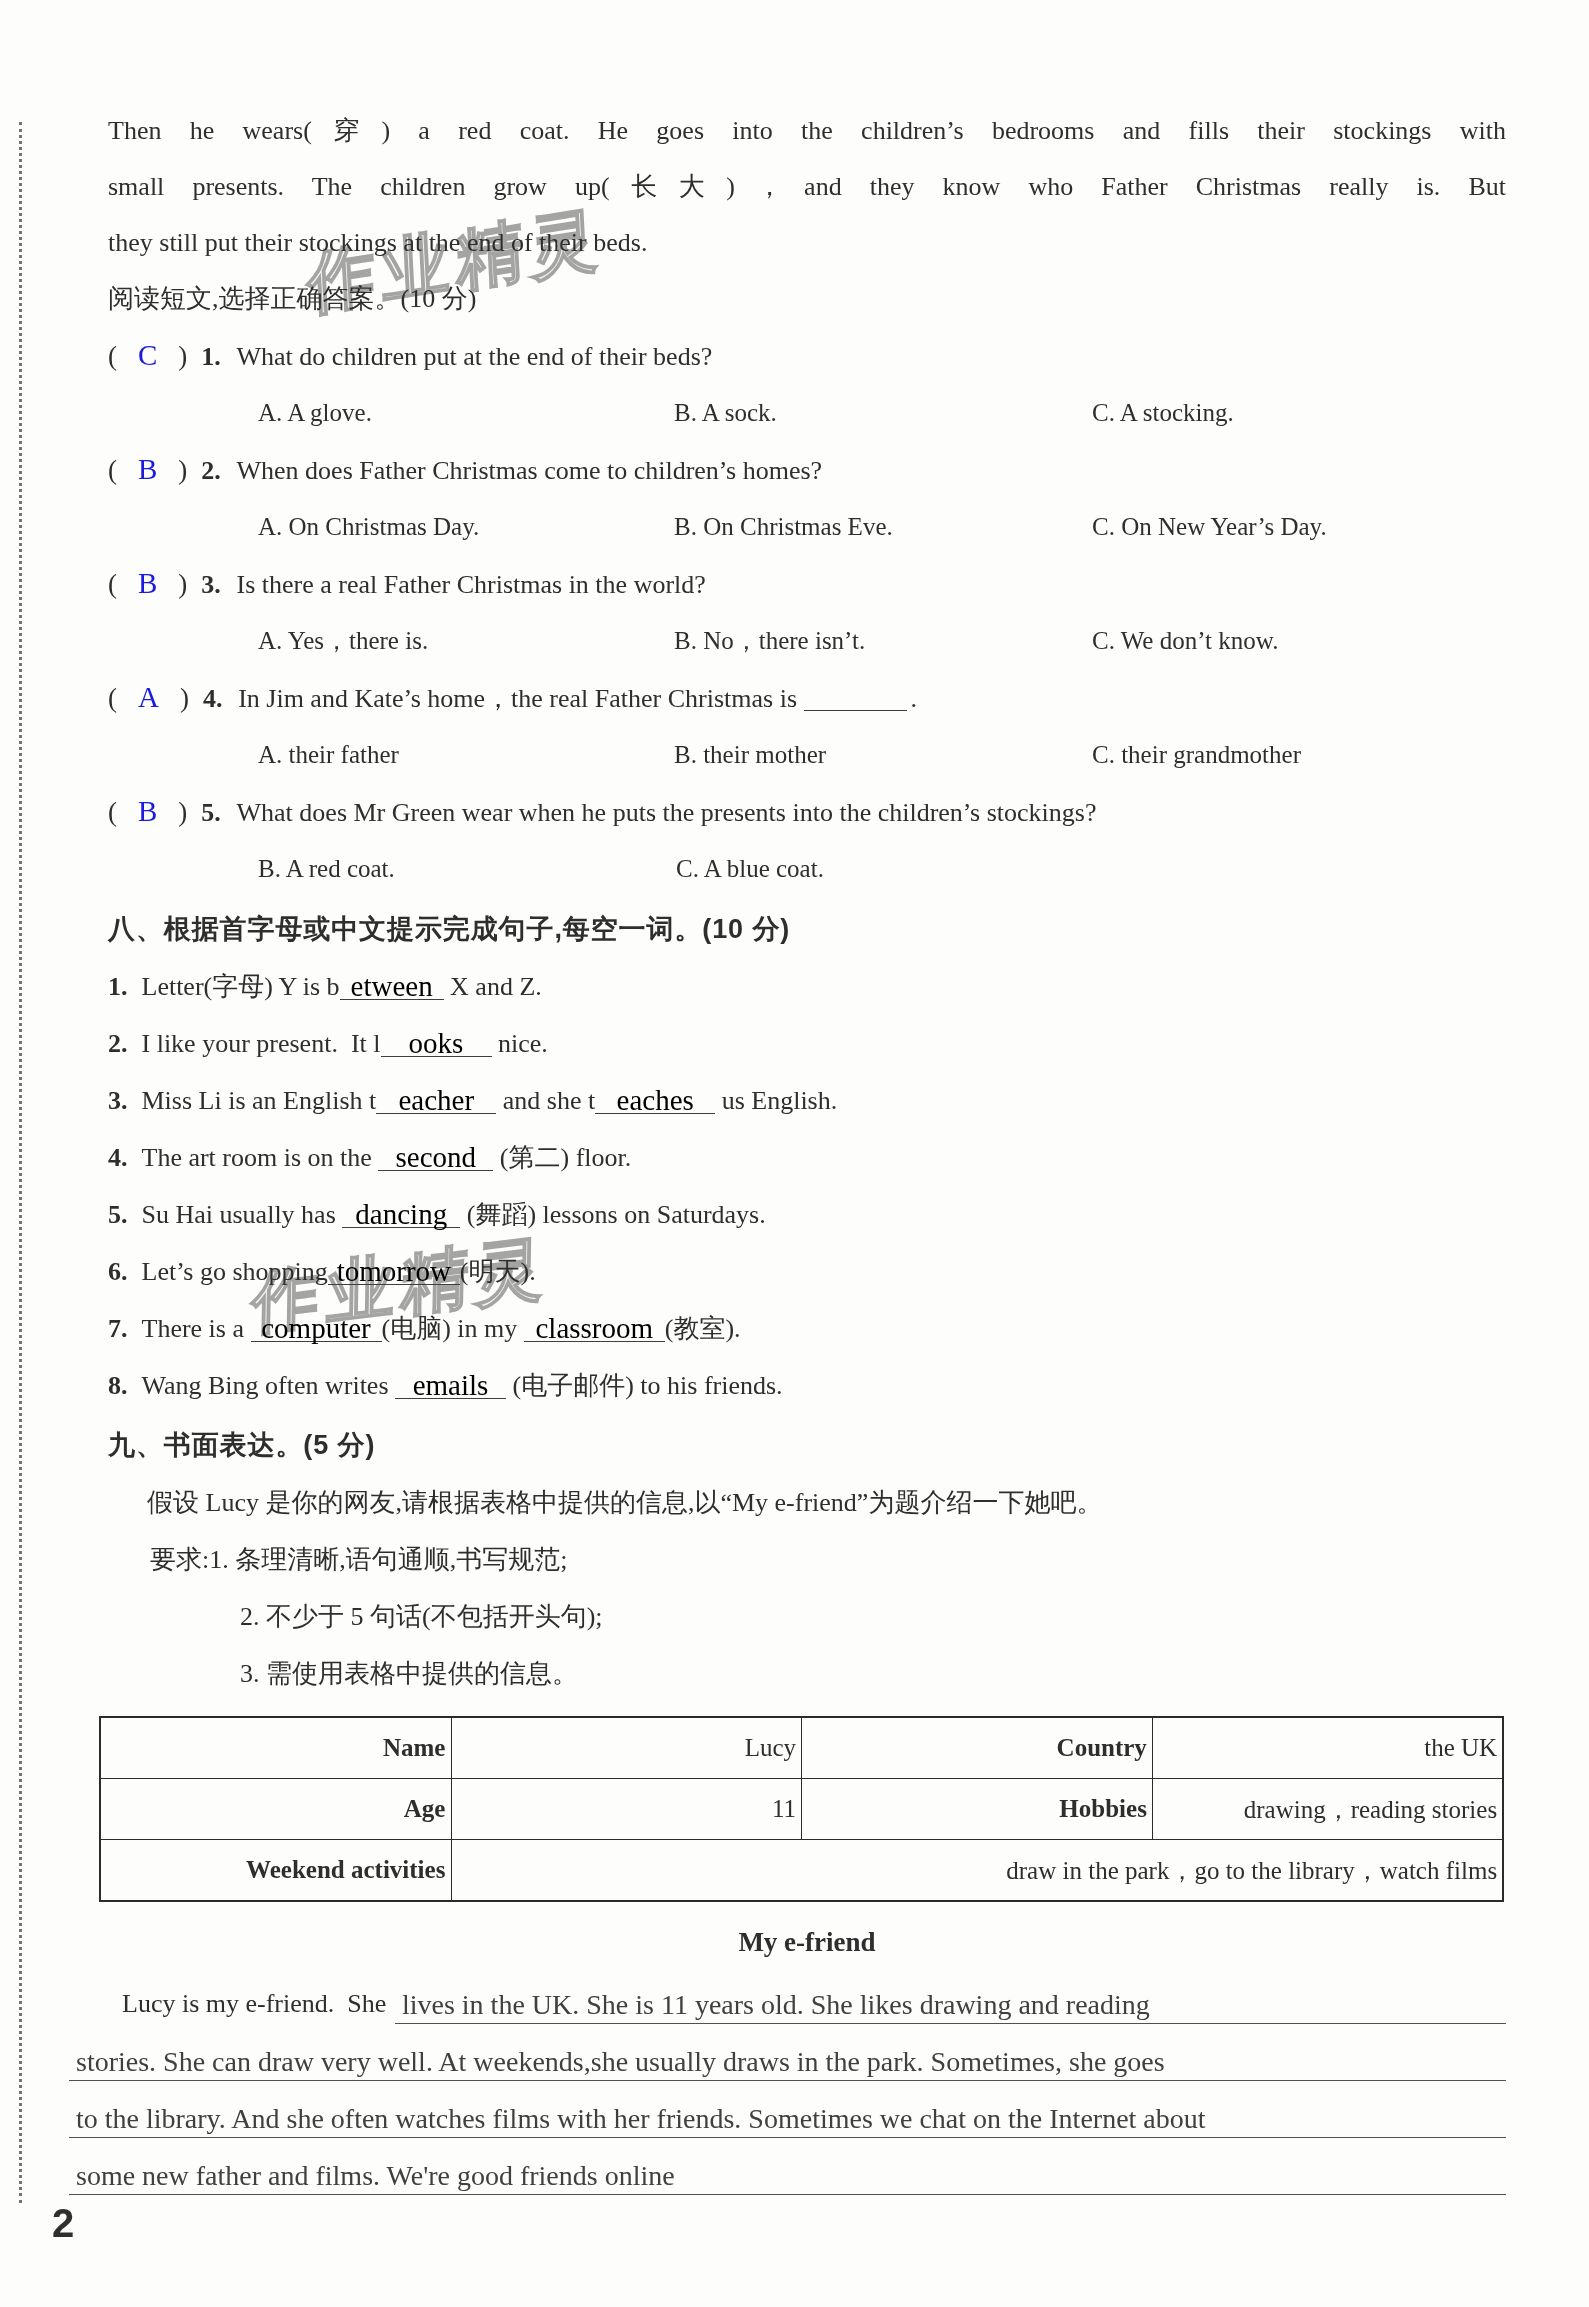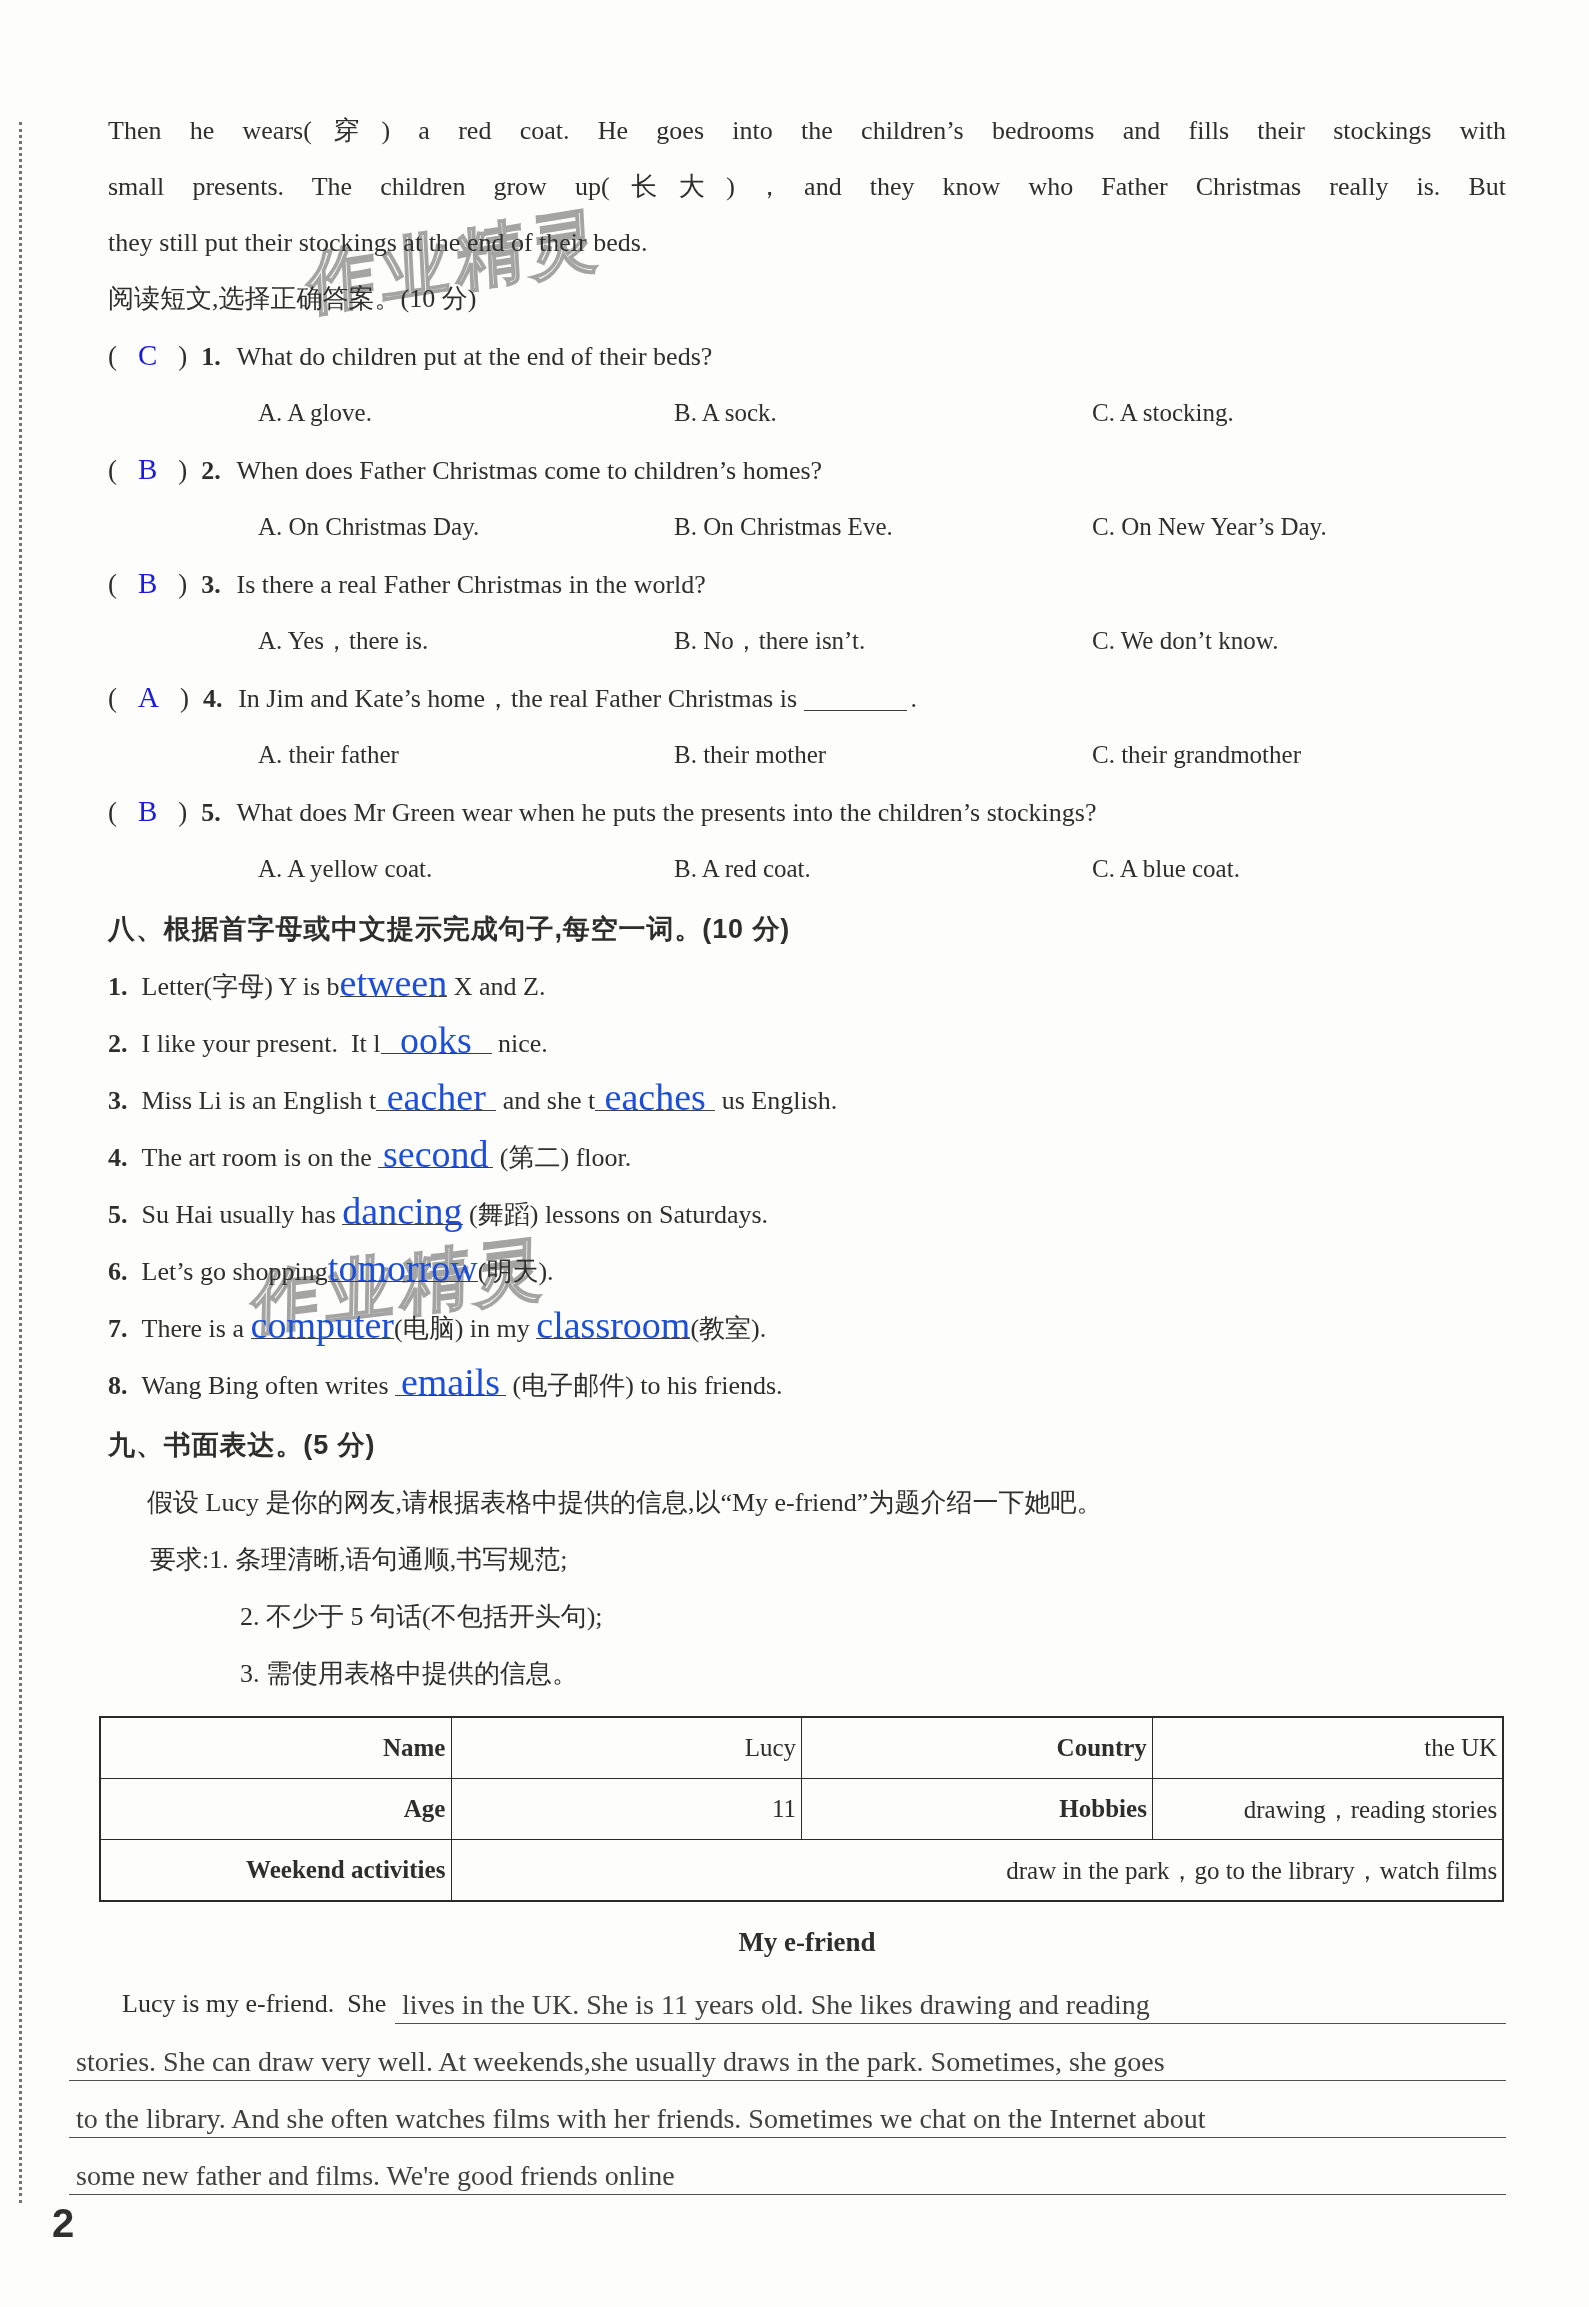--- a/index.html
+++ b/index.html
@@ -27,21 +27,21 @@
   .optrow .ob{width:418px;flex:none;}
   .optrow .oc{flex:1;}
   
   .sechead{font-weight:bold;font-size:27px;line-height:57px;
     font-family:"Liberation Sans","DejaVu Sans",sans-serif;letter-spacing:0.9px;}
   
   .fline{font-size:26px;line-height:57px;}
   .fnum{font-weight:bold;margin-right:14px;}
   .blank{display:inline-block;border-bottom:1.7px solid #3f3f3f;text-align:center;
     height:37px;vertical-align:-5.2px;}
-  .hw{color:#1d4ed8;font-size:38px;position:relative;top:-3.5px;}
+  .hw{color:#000000;font-size:29px;position:relative;top:-3.5px;}
   
   .intro{font-size:26px;line-height:57px;margin-left:39px;}
   .req-first{font-size:26px;line-height:57px;margin-left:42px;}
   .req-rest{font-size:26px;line-height:57px;margin-left:132px;}
   table.info{border-collapse:collapse;margin:14px 0 0 -8.7px;width:1405px;
     border:2.6px solid #2b2b2b;table-layout:fixed;}
   table.info td{border:1.7px solid #2b2b2b;height:60px;text-align:right;
     font-size:25px;padding:0 5.2px;}
   td.hd{font-weight:bold;}
   .essay-title{font-weight:bold;font-size:27px;text-align:center;line-height:49px;margin-top:15.7px;}
@@ -99,21 +99,20 @@
       <div class="qline"><span class="paren">(</span><span class="ansletter">A</span><span class="paren">)</span><span class="qnum">4.</span><span>In Jim and Kate’s home，the real Father Christmas is</span><span class="qblank"></span><span>.</span></div>
       <div class="optrow">
         <span class="sp"></span>
         <span class="oa">A. their father</span>
         <span class="ob">B. their mother</span>
         <span class="oc">C. their grandmother</span>
       </div>
       <div class="qline"><span class="paren">(</span><span class="ansletter">B</span><span class="paren">)</span><span class="qnum">5.</span><span>What does Mr Green wear when he puts the presents into the children’s stockings?</span></div>
       <div class="optrow">
         <span class="sp"></span>
-        <span class="oa">A. A yellow coat.</span>
         <span class="ob">B. A red coat.</span>
         <span class="oc">C. A blue coat.</span>
       </div>
     </div>
 
   <div class="sechead" style="margin-top:3.5px;">八、根据首字母或中文提示完成句子,每空一词。(10 分)</div>
 
   <div id="fill-list">
       <div class="fline"><span class="fnum">1.</span><span>Letter(字母) Y is b</span><span class="blank" style="min-width:104px"><span class="hw">etween</span></span><span>&nbsp;X and Z.</span></div>
       <div class="fline"><span class="fnum">2.</span><span>I like your present. &nbsp;It l</span><span class="blank" style="min-width:111px"><span class="hw">ooks</span></span><span>&nbsp;nice.</span></div>

